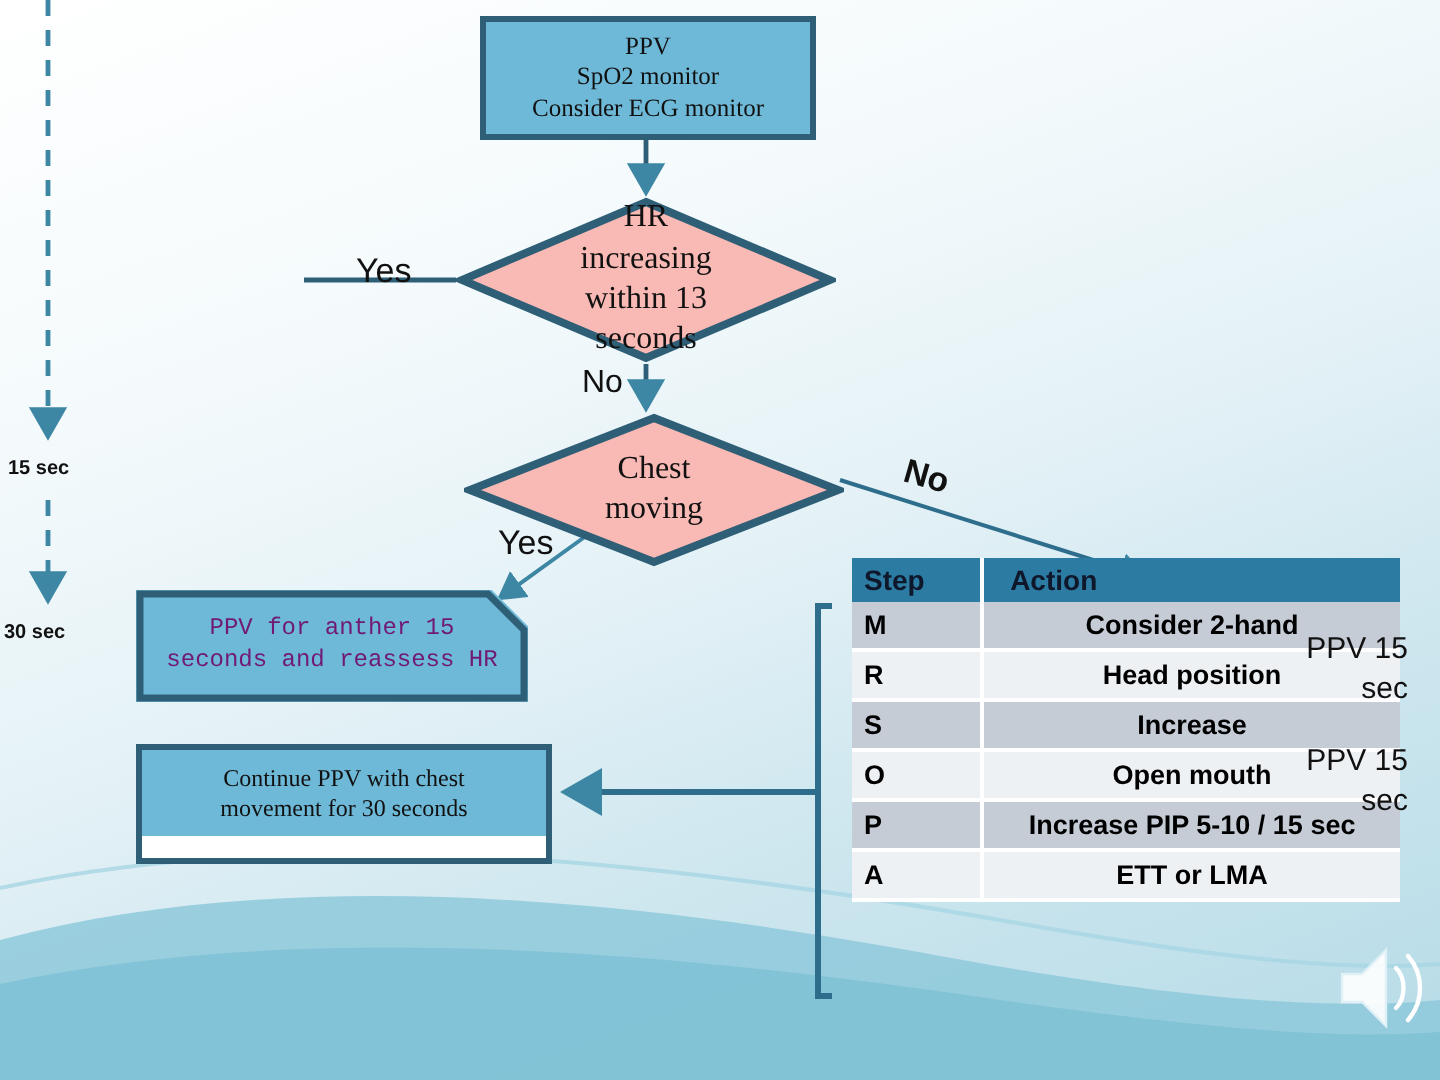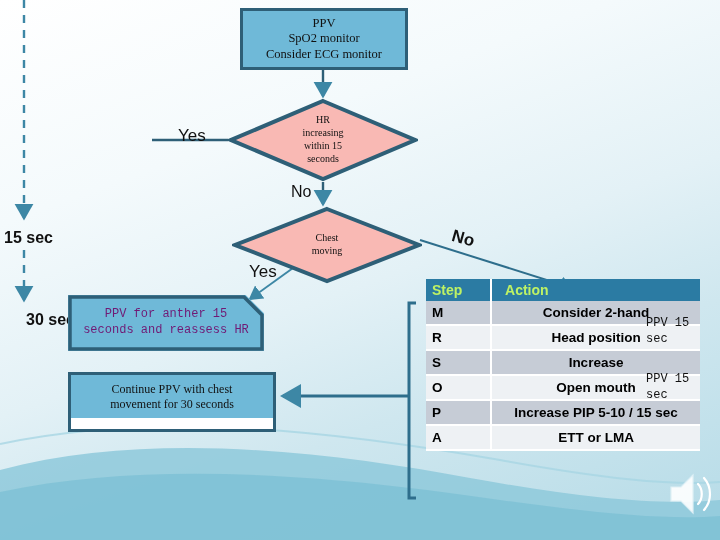--- a/index.html
+++ b/index.html
@@ -51,62 +51,62 @@
   #box-continue-strip{
     position:absolute;left:68px;top:418px;width:208px;height:14px;
     background:#ffffff;border:3px solid #2e5f77;box-sizing:border-box;border-top:none;
   }
 
   
   .diamond{position:absolute;}
   .diamond .label{
     position:absolute;left:0;top:0;width:100%;height:100%;
     display:flex;flex-direction:column;align-items:center;justify-content:center;
-    font-family:"Liberation Serif", serif;font-size:10px;color:#111;line-height:1.28;text-align:center;
+    font-family:"Liberation Serif", serif;font-size:16px;color:#111;line-height:1.28;text-align:center;
   }
   #dia-hr{left:228px;top:98px;width:190px;height:84px;}
   #dia-chest{left:232px;top:206px;width:190px;height:78px;}
 
   
   .flowlabel{position:absolute;font-family:"Liberation Sans", sans-serif;color:#111;font-weight:400;}
   #lbl-yes1{left:178px;top:126px;font-size:17px;}
   #lbl-no1{left:291px;top:183px;font-size:16px;}
   #lbl-yes2{left:249px;top:262px;font-size:17px;}
   #lbl-no2{left:455px;top:226px;font-size:17px;font-weight:bold;transform:rotate(16deg);transform-origin:left top;}
 
   
-  .tl-label{position:absolute;font-family:"Liberation Sans", sans-serif;font-weight:bold;font-size:16px;color:#111;}
+  .tl-label{position:absolute;font-family:"Liberation Sans", sans-serif;font-weight:bold;font-size:10px;color:#111;}
   #tl-15{left:4px;top:229px;}
-  #tl-30{left:2px;top:311px;margin-left:24px;}
+  #tl-30{left:2px;top:311px;}
 
   
   #tbl{
     position:absolute;left:426px;top:279px;width:274px;
     border-collapse:collapse;font-family:"Liberation Sans", sans-serif;
     font-size:13.5px;
   }
   #tbl th{
-    background:#2b7ba3;color:#bef264;font-weight:bold;text-align:left;
+    background:#2b7ba3;color:#0f172a;font-weight:bold;text-align:left;
     padding:3px 6px;font-size:14px;
     border-right:2px solid #ffffff;
   }
   #tbl th:last-child{border-right:none;padding-left:13px;}
   #tbl td{
     padding:4px 6px;color:#000;font-weight:bold;vertical-align:top;
     border-right:2px solid #ffffff;border-bottom:2px solid #ffffff;
   }
   #tbl td:last-child{border-right:none;text-align:center;}
   #tbl td.c0{width:44px;}
   #tbl tr.shade td{background:#c6ccd6;}
   #tbl tr.plain td{background:#eef1f4;}
 
   
   .ann{
-    position:absolute;font-family:Liberation Mono, monospace;font-size:12px;color:#111;
-    text-align:left;line-height:1.35;width:58px;
+    position:absolute;font-family:Liberation Sans, sans-serif;font-size:15px;color:#111;
+    text-align:right;line-height:1.35;width:58px;
   }
   #ann1{left:646px;top:315px;}
   #ann2{left:646px;top:371px;}
 
   
   #speaker{position:absolute;left:665px;top:468px;width:52px;height:52px;}
 
   
   #conn{position:absolute;left:0;top:0;pointer-events:none;}
 </style>
@@ -168,21 +168,21 @@
     </div>
   </div>
 
   <div class="diamond" id="dia-hr">
     <svg width="190" height="84" viewBox="0 0 190 84">
       <polygon points="95,3 187,42 95,81 3,42" fill="#f9b9b4" stroke="#2e5f77" stroke-width="4"></polygon>
     </svg>
     <div class="label">
       <span>HR</span>
       <span>increasing</span>
-      <span>within 15</span>
+      <span>within 13</span>
       <span>seconds</span>
     </div>
   </div>
 
   <div class="diamond" id="dia-chest">
     <svg width="190" height="78" viewBox="0 0 190 78">
       <polygon points="95,3 187,39 95,75 3,39" fill="#f9b9b4" stroke="#2e5f77" stroke-width="4"></polygon>
     </svg>
     <div class="label">
       <span>Chest</span>

